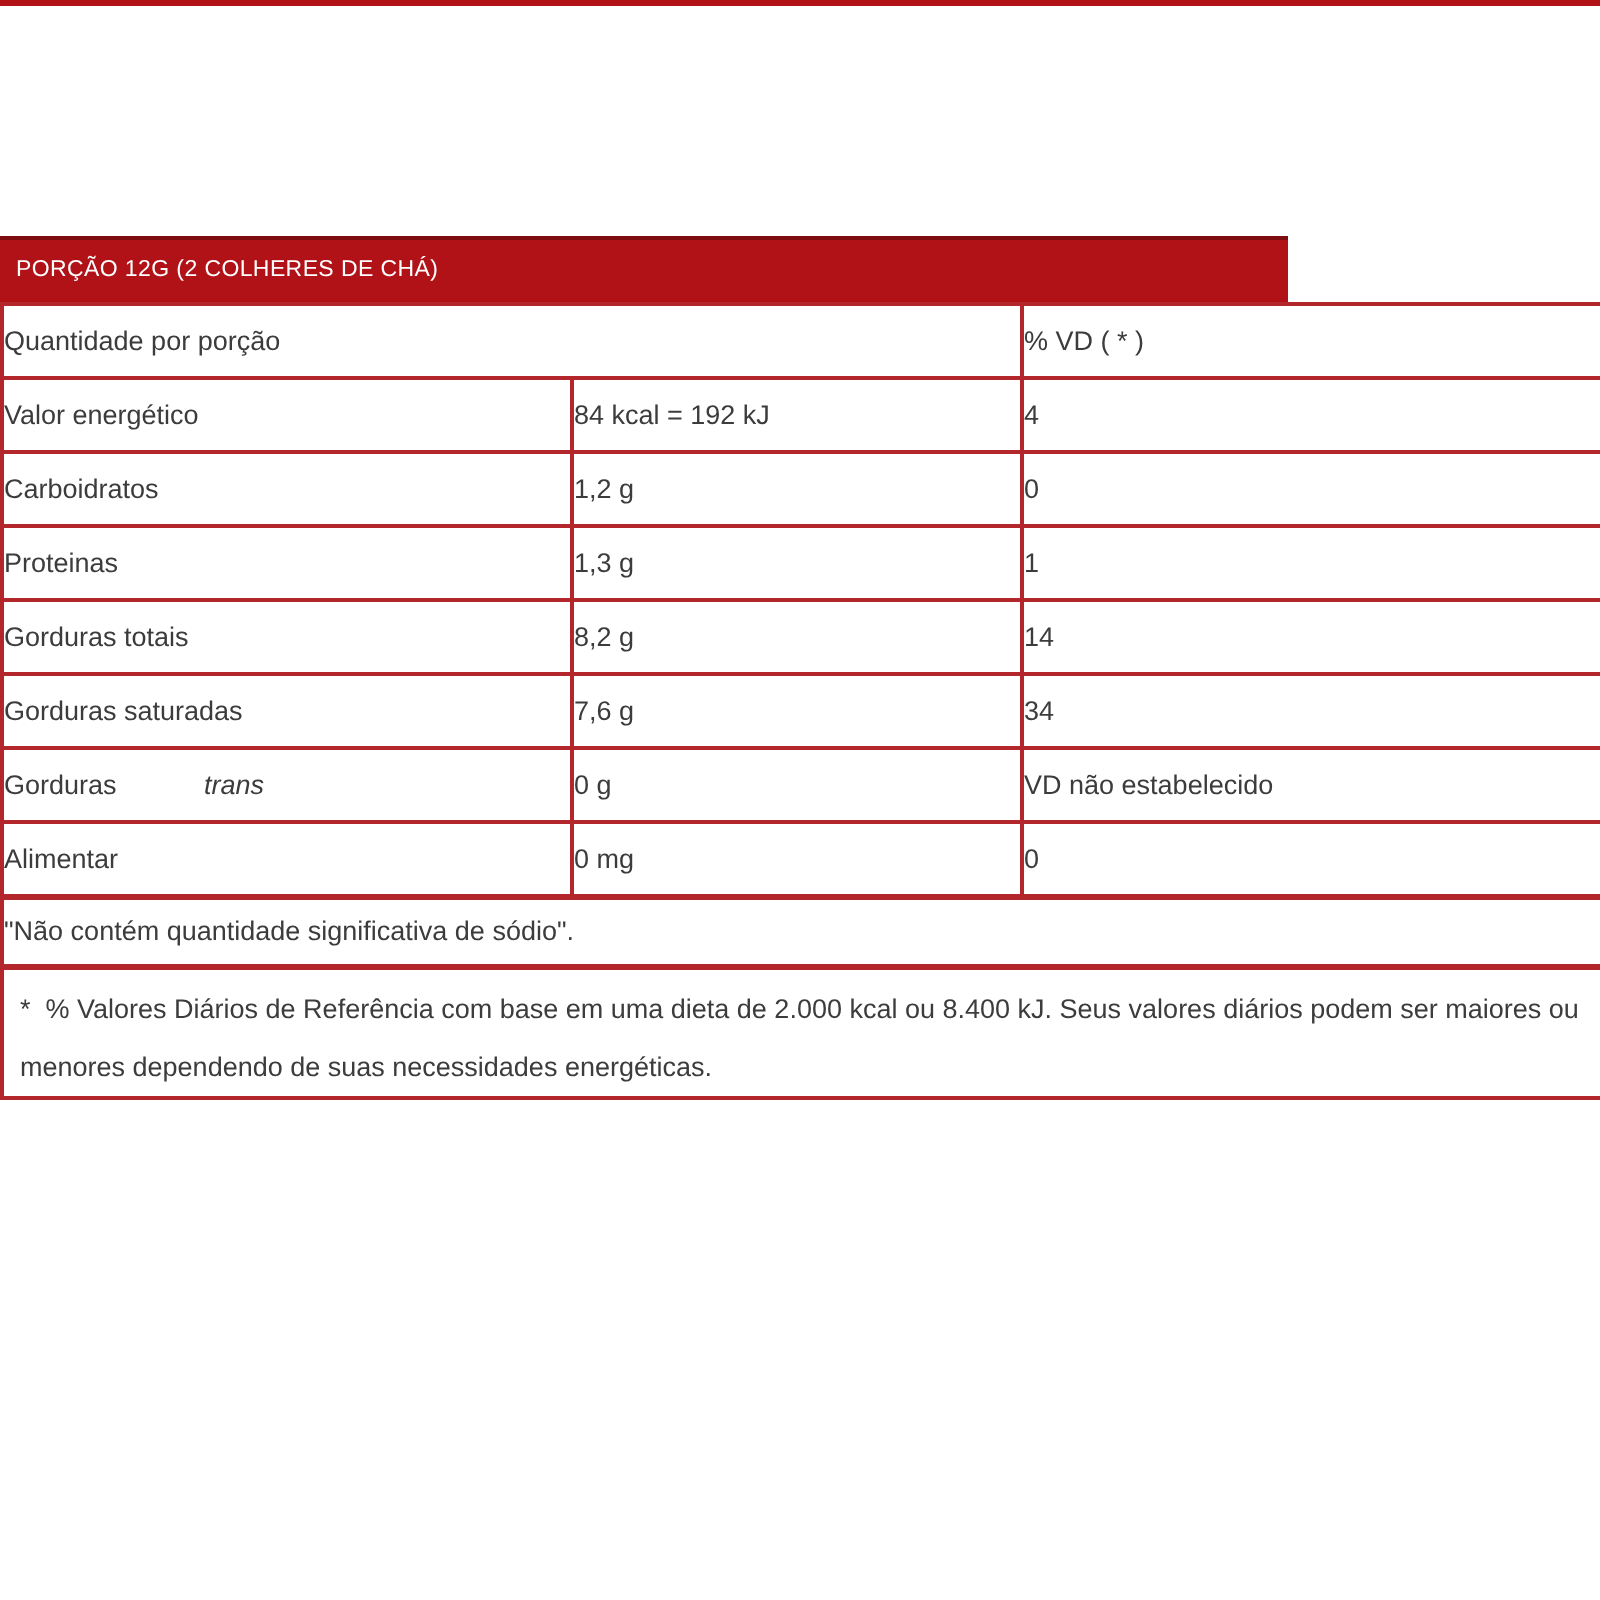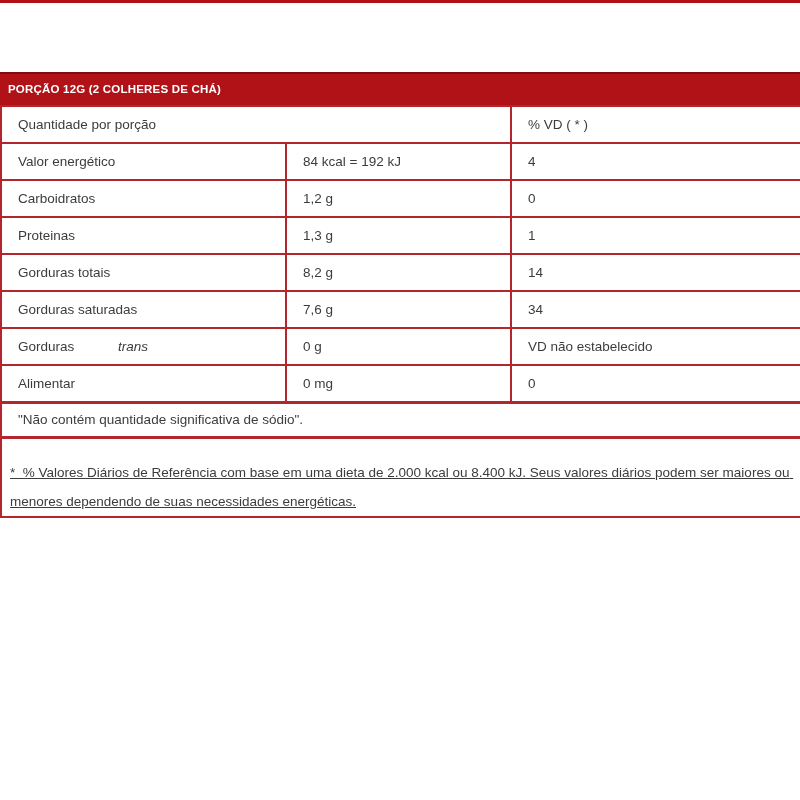--- a/index.html
+++ b/index.html
@@ -11,60 +11,59 @@
   *{margin:0;padding:0;box-sizing:border-box;}
   html,body{width:800px;height:800px;background:#ffffff;overflow:hidden;}
   body{font-family:"Liberation Sans","DejaVu Sans",sans-serif;color:var(--text);}
 
   .top-line{
     position:absolute;top:0;left:0;width:800px;height:3px;
     background:var(--red-bar);
   }
 
   .serving-bar{
-    margin-top:72px;
-    width:800px;height:33px;
+    margin-top:118px;
+    width:644px;height:33px;
     background:var(--red-bar);
     border-top:2px solid var(--red-bar-dark);
     color:#ffffff;
-    font-weight:700;
+    font-weight:400;
     font-size:11.5px;
     letter-spacing:0.2px;
     line-height:31px;
     padding-left:8px;
   }
 
   table.nutrition{
     width:800px;
     border-collapse:collapse;
     table-layout:fixed;
   }
   table.nutrition td{
     border:2px solid var(--red-border);
-    padding:0 16px;
+    padding:0 0;
     font-size:13.5px;
     color:var(--text);
     height:37px;
     vertical-align:middle;
     background:#ffffff;
     overflow:hidden;
   }
   td.italic-part i{font-style:italic;margin-left:40px;}
   tr.sodium-row td{
     border-top-width:3px;
     height:35px;
   }
   tr.footnote-row td{
     border-top-width:3px;
     height:62px;
     vertical-align:top;
-    padding:19px 8px 0 8px;
+    padding:5px 8px 0 8px;
     line-height:29px;
     white-space:pre-wrap;
-    text-decoration:underline;
   }
 </style>
 </head>
 <body>
 
 <div class="top-line"></div>
 
 <div class="serving-bar">
   <span>PORÇÃO 12G (2 COLHERES DE CHÁ)</span>
 </div>

